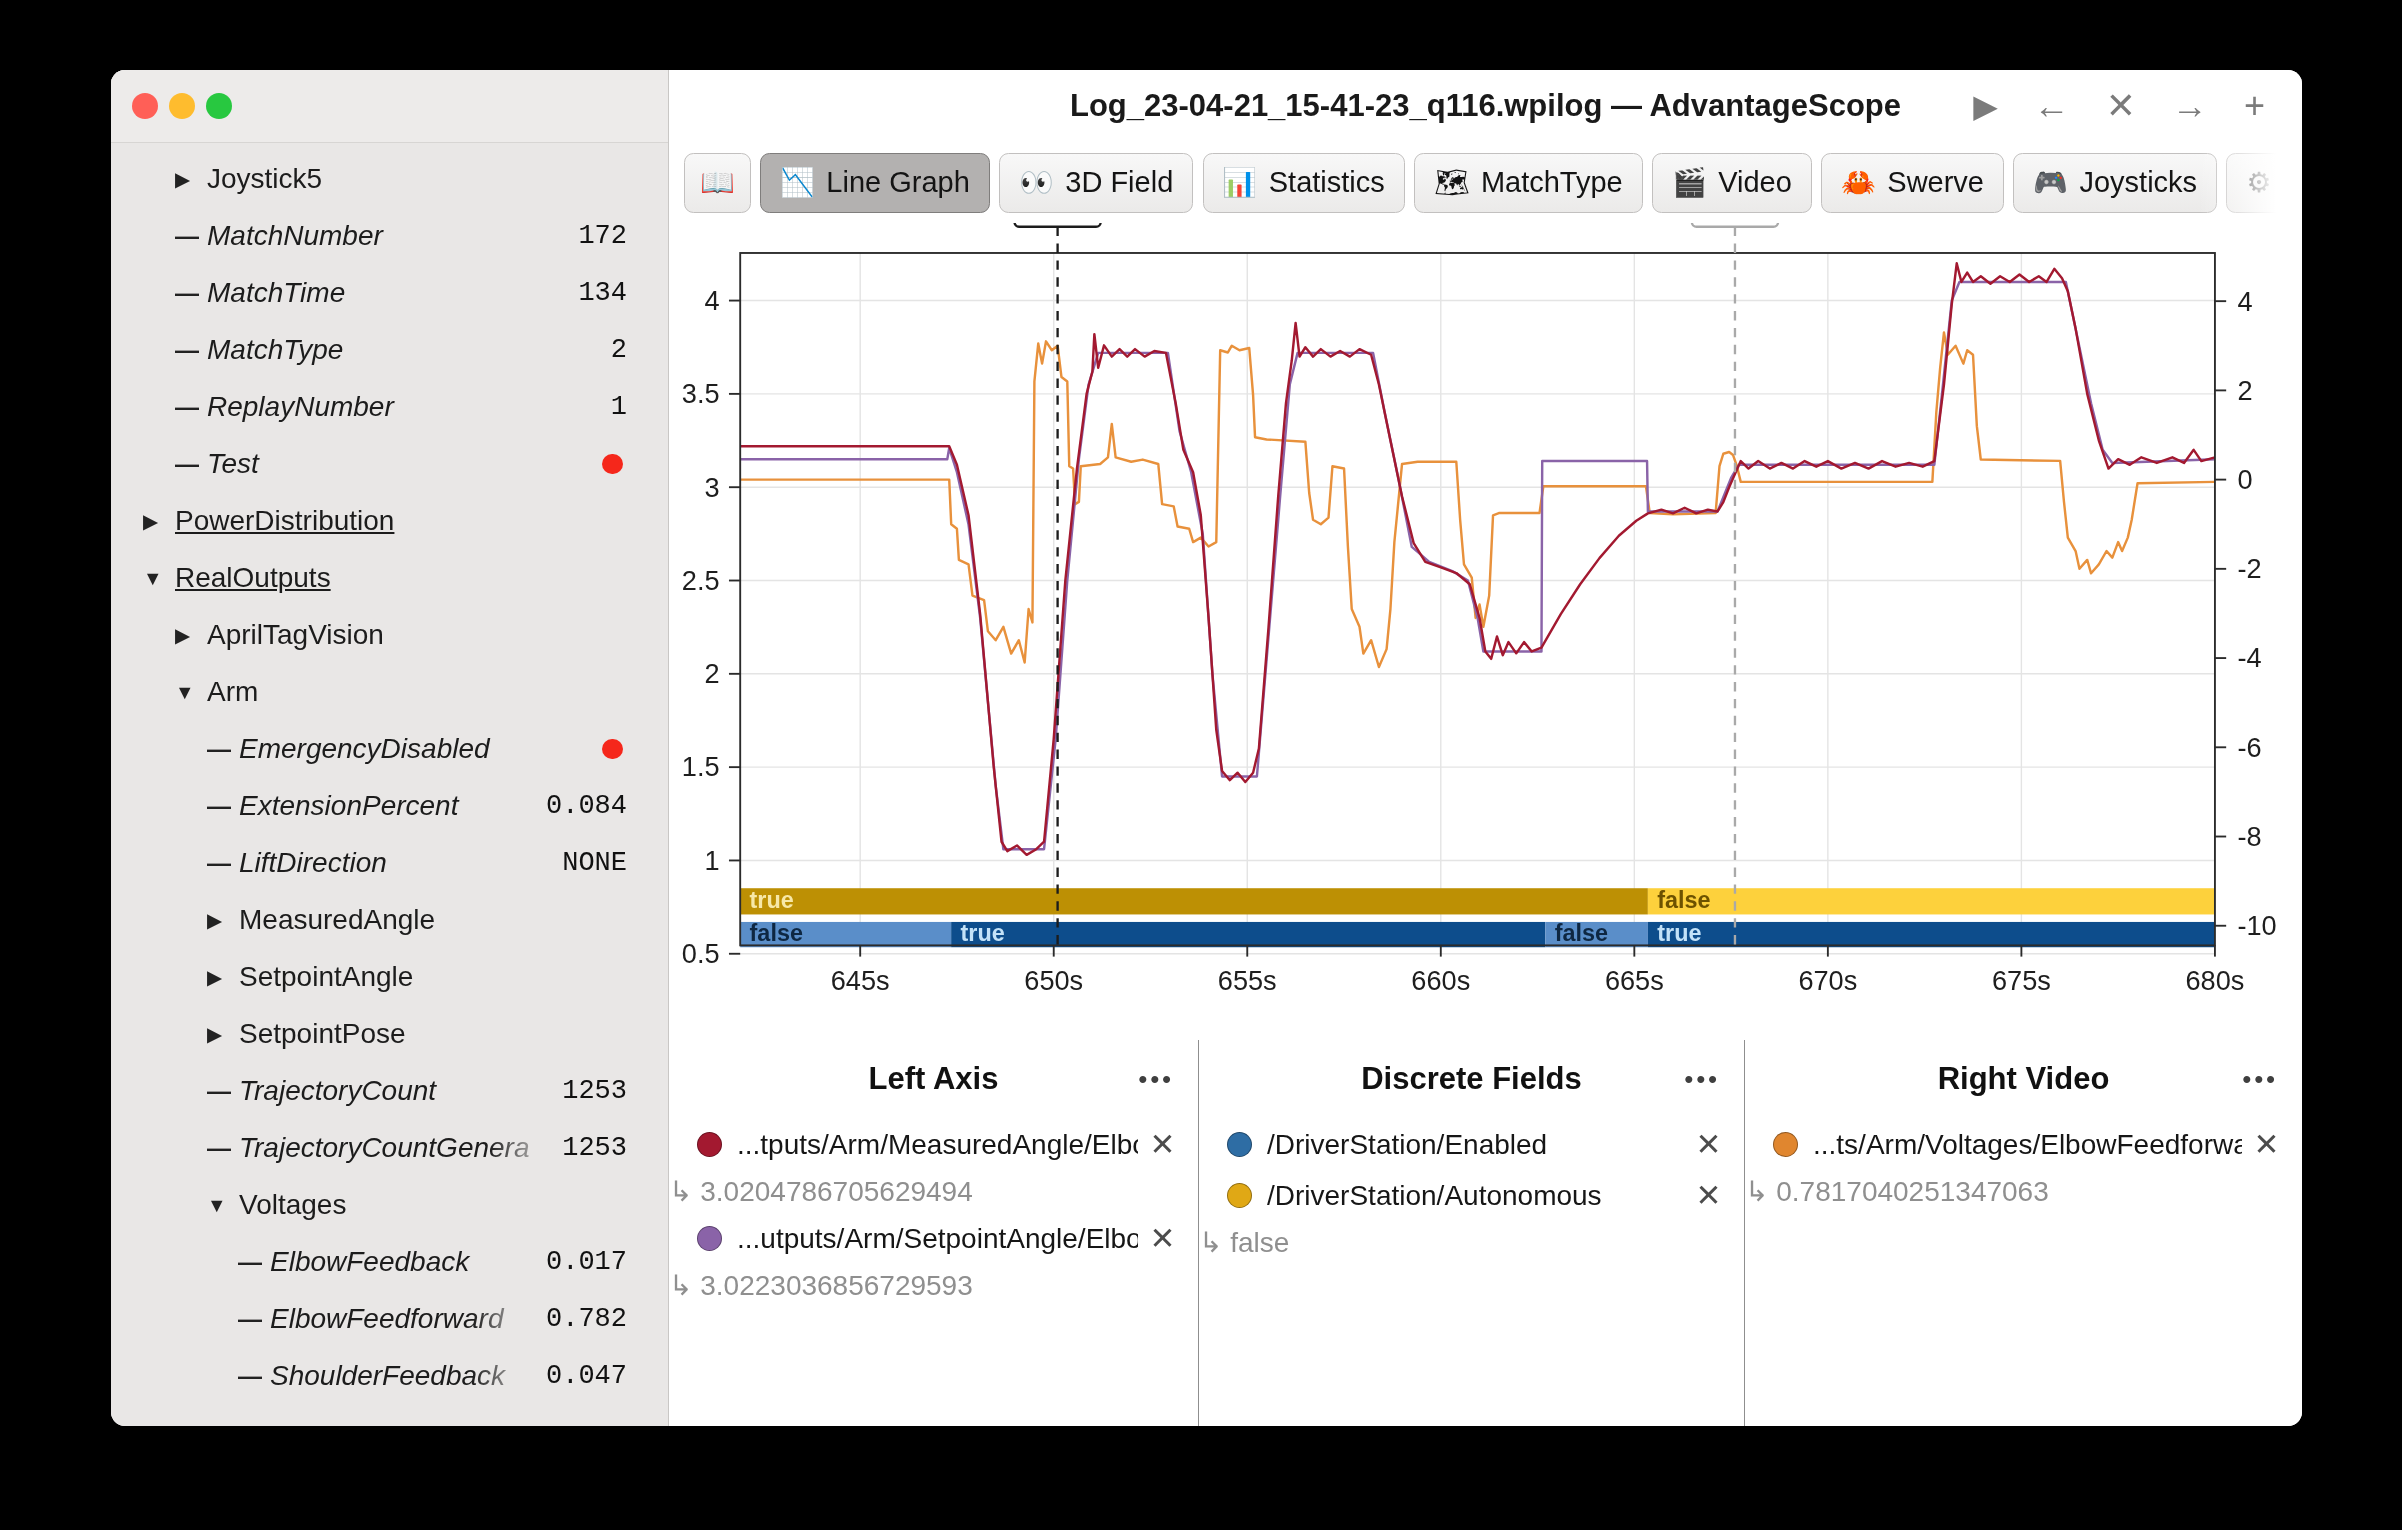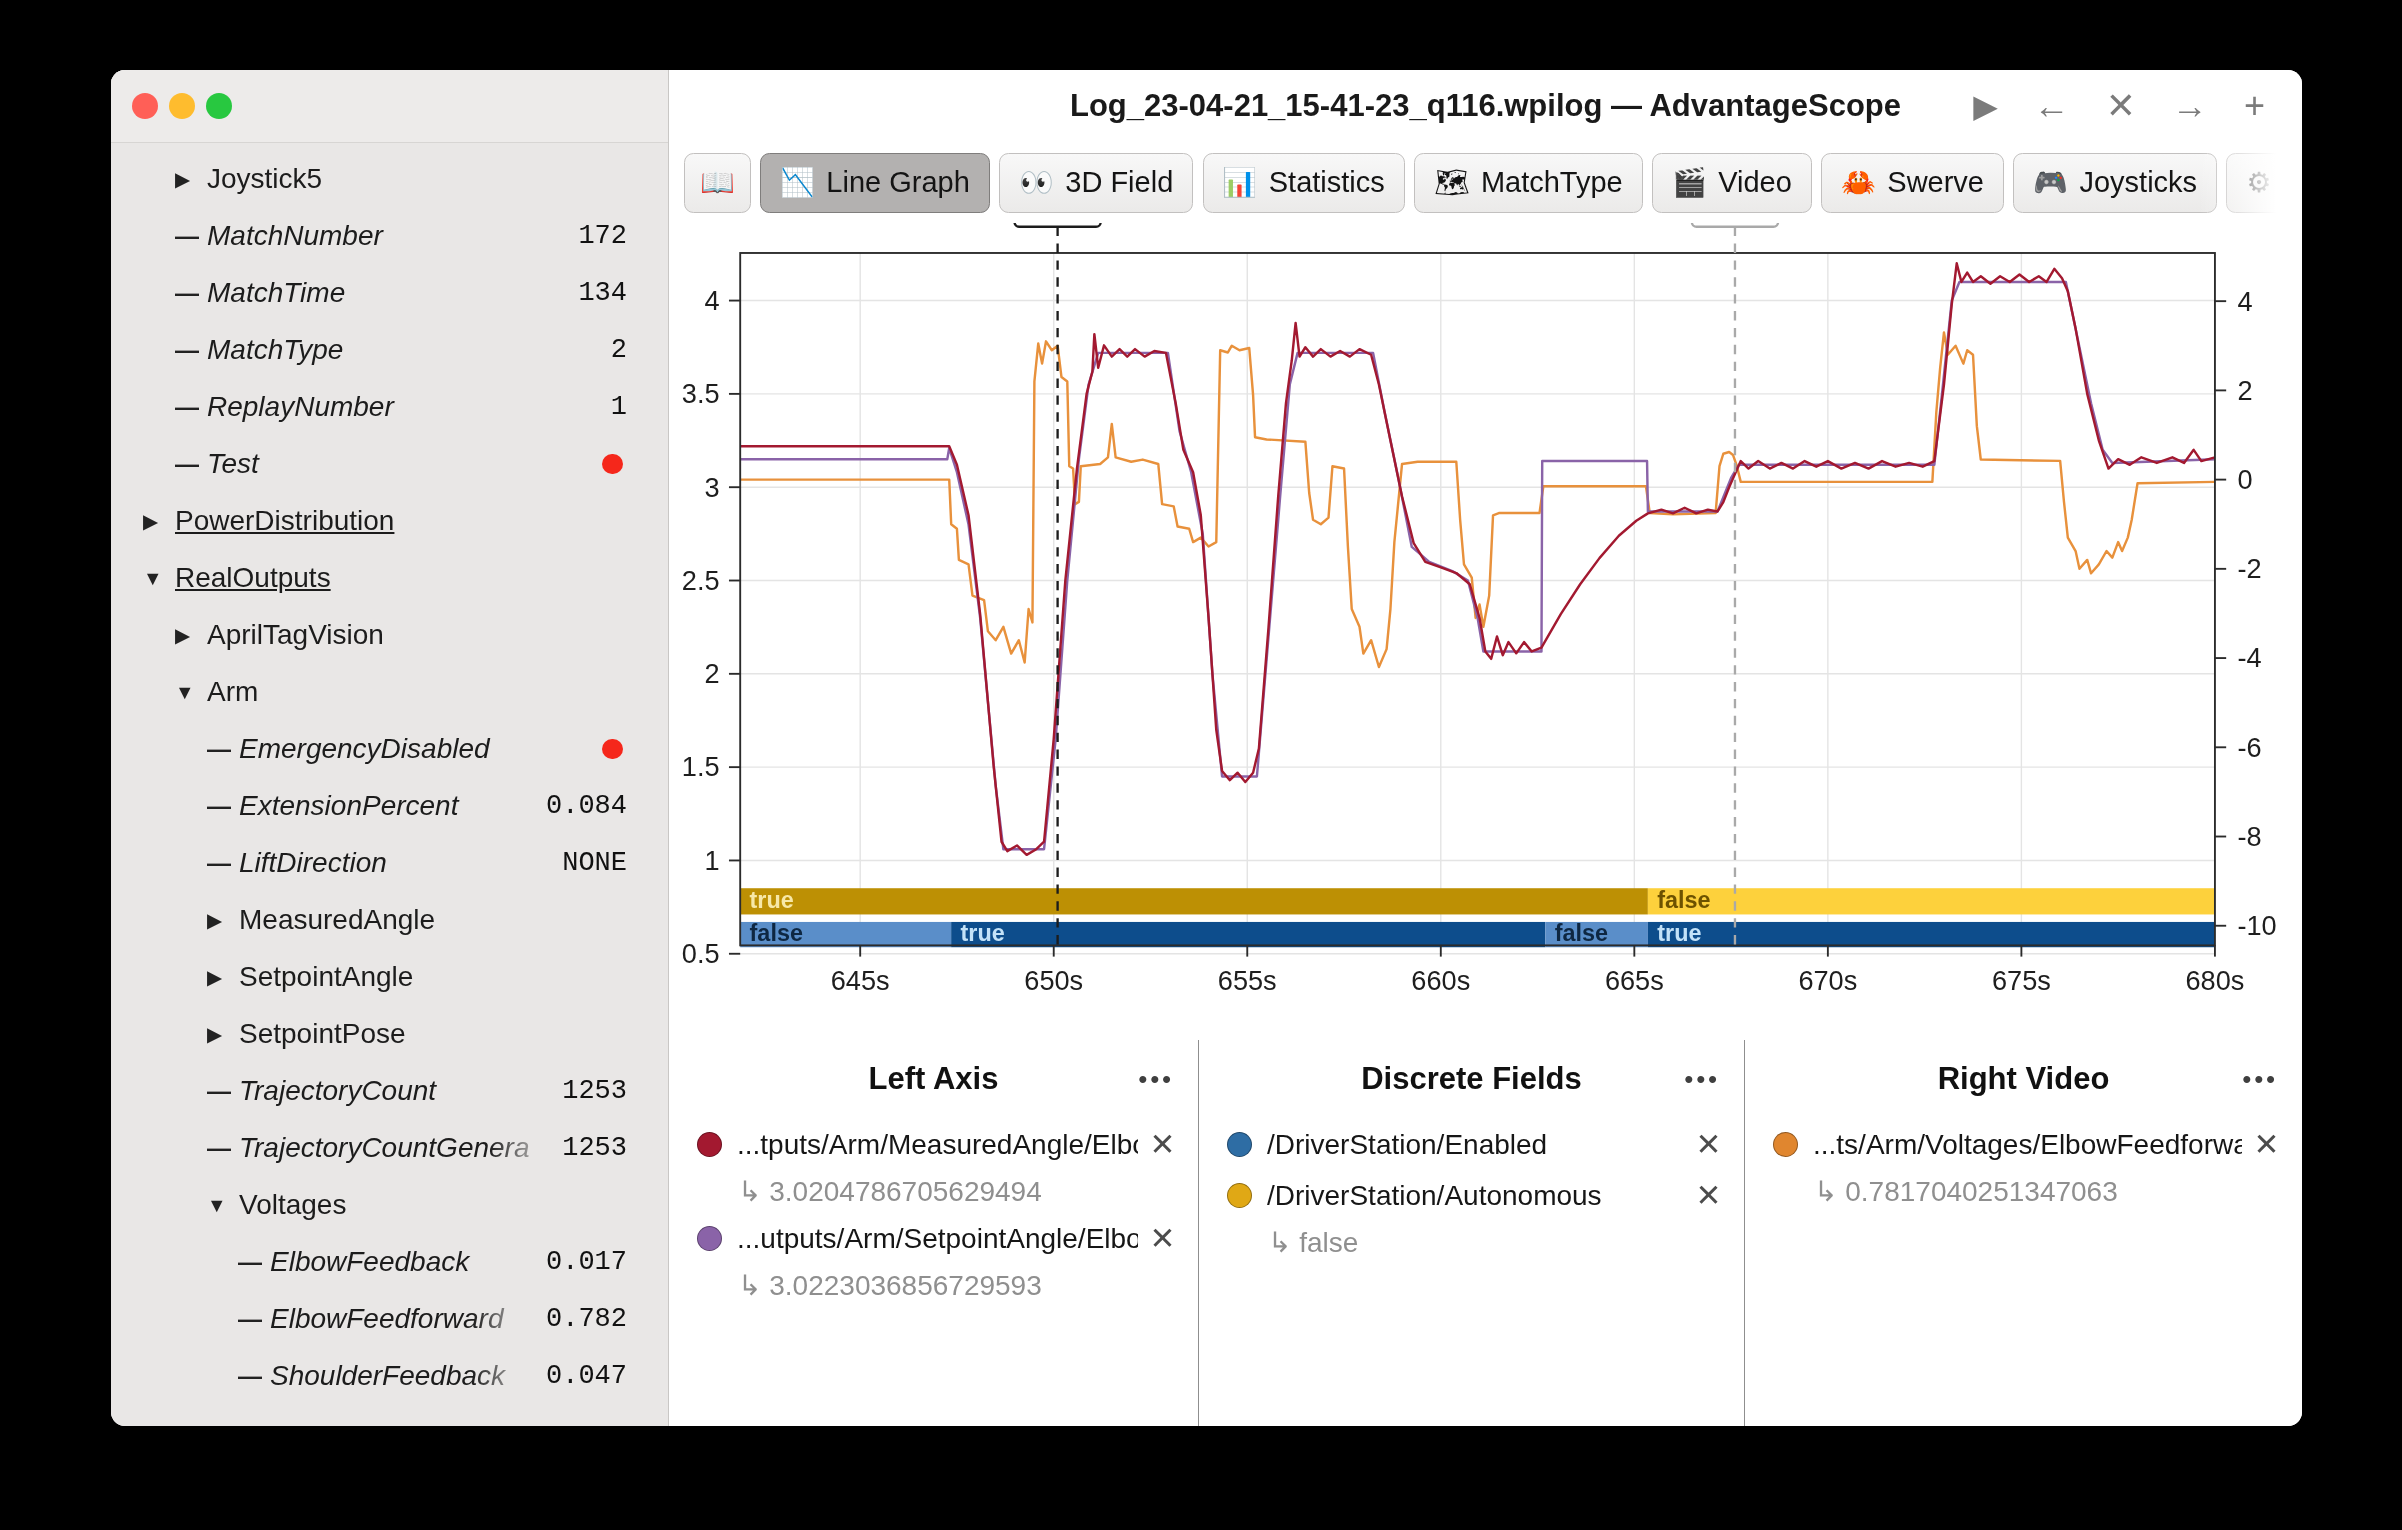--- a/index.html
+++ b/index.html
@@ -52,21 +52,21 @@
   .legend-col{position:relative;padding-top:20.6px;}
   .legend-col + .legend-col{border-left:0.9px solid #8f8f8f;}
   .legend-title{text-align:center;font-size:31px;font-weight:700;color:#111;}
   .legend-menu{position:absolute;right:24px;top:24px;font-size:26px;letter-spacing:2.8px;color:#3f3f3f;}
   .legend-items{margin-top:22.5px;}
   .legend-item-row{display:flex;align-items:center;height:51px;padding:0 22.5px 0 28px;}
   .legend-circle{width:25px;height:25px;border-radius:50%;flex:none;border:1.9px solid rgba(0,0,0,.35);
     box-sizing:border-box;margin-right:15px;}
   .legend-label{font-size:28px;color:#161616;flex:1 1 auto;white-space:nowrap;overflow:hidden;}
   .legend-close{flex:none;font-size:31px;color:#4c4c4c;padding-left:11.2px;}
-  .legend-sub{height:43px;display:flex;align-items:center;padding-left:69px;font-size:28px;color:#8f8f8f;}
+  .legend-sub{height:43px;display:flex;align-items:center;font-size:28px;color:#8f8f8f;}
 </style>
 </head>
 <body>
 
 <div class="window">
 
   <aside class="sidebar">
     <div class="sidebar-titlebar">
       <div class="traffic t-red"></div>
       <div class="traffic t-yellow"></div>

